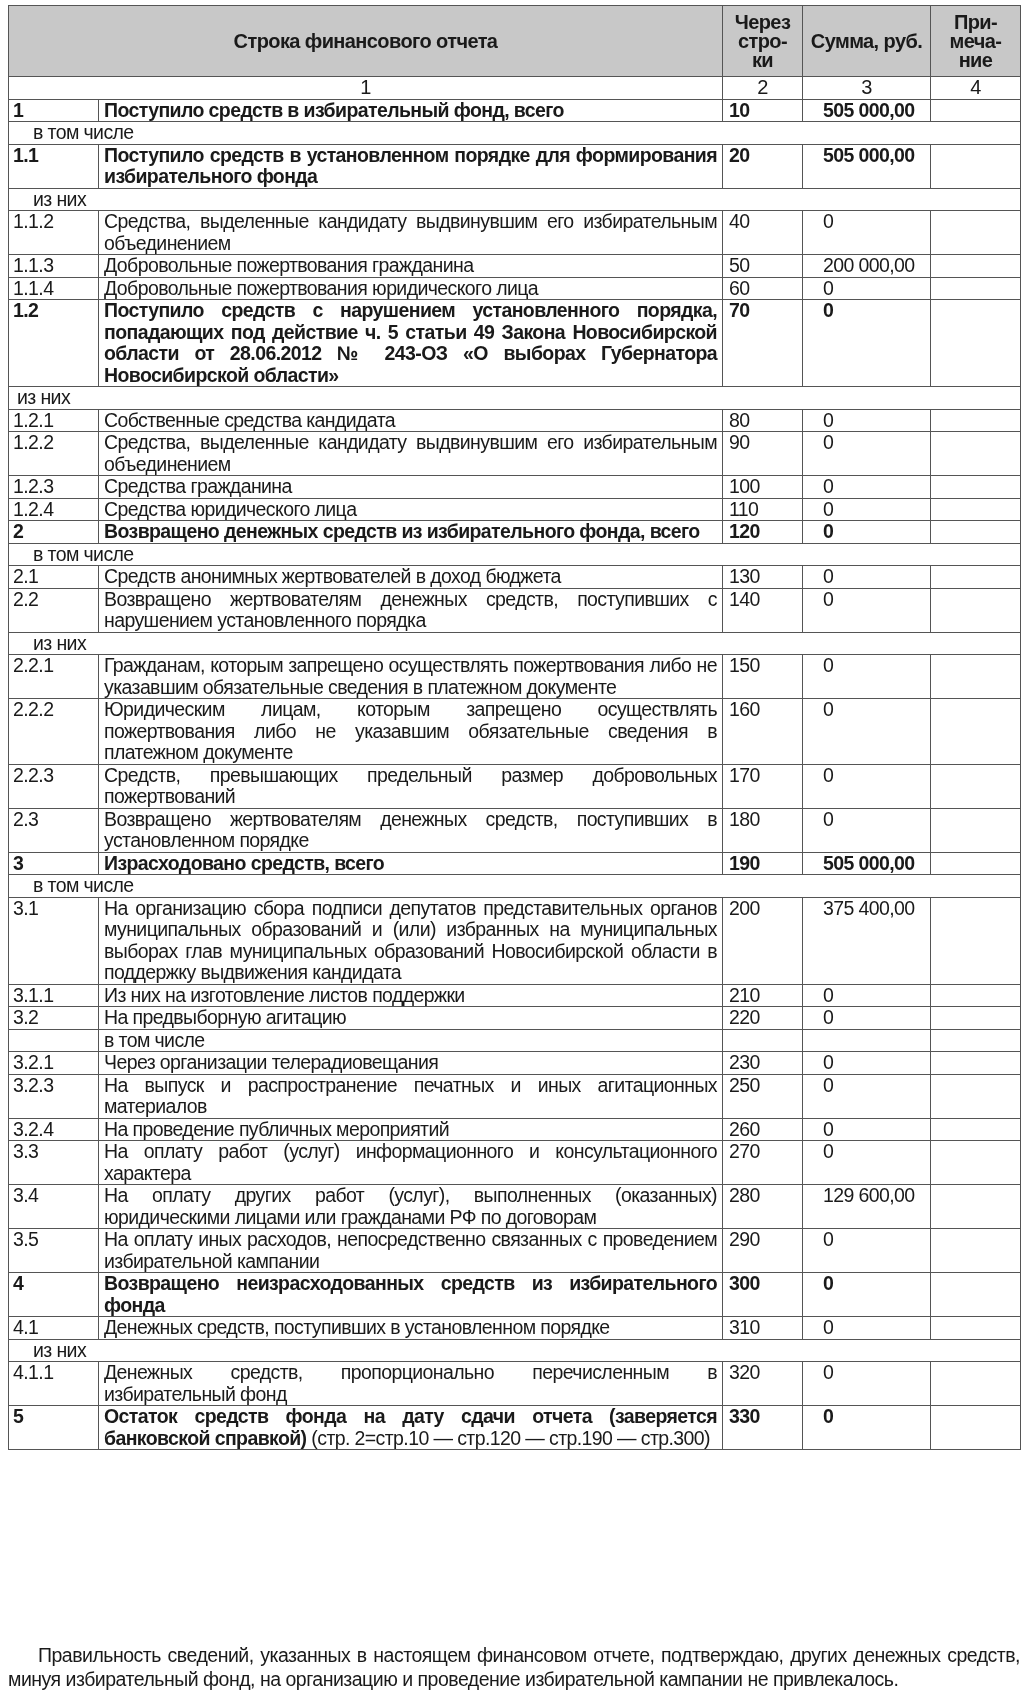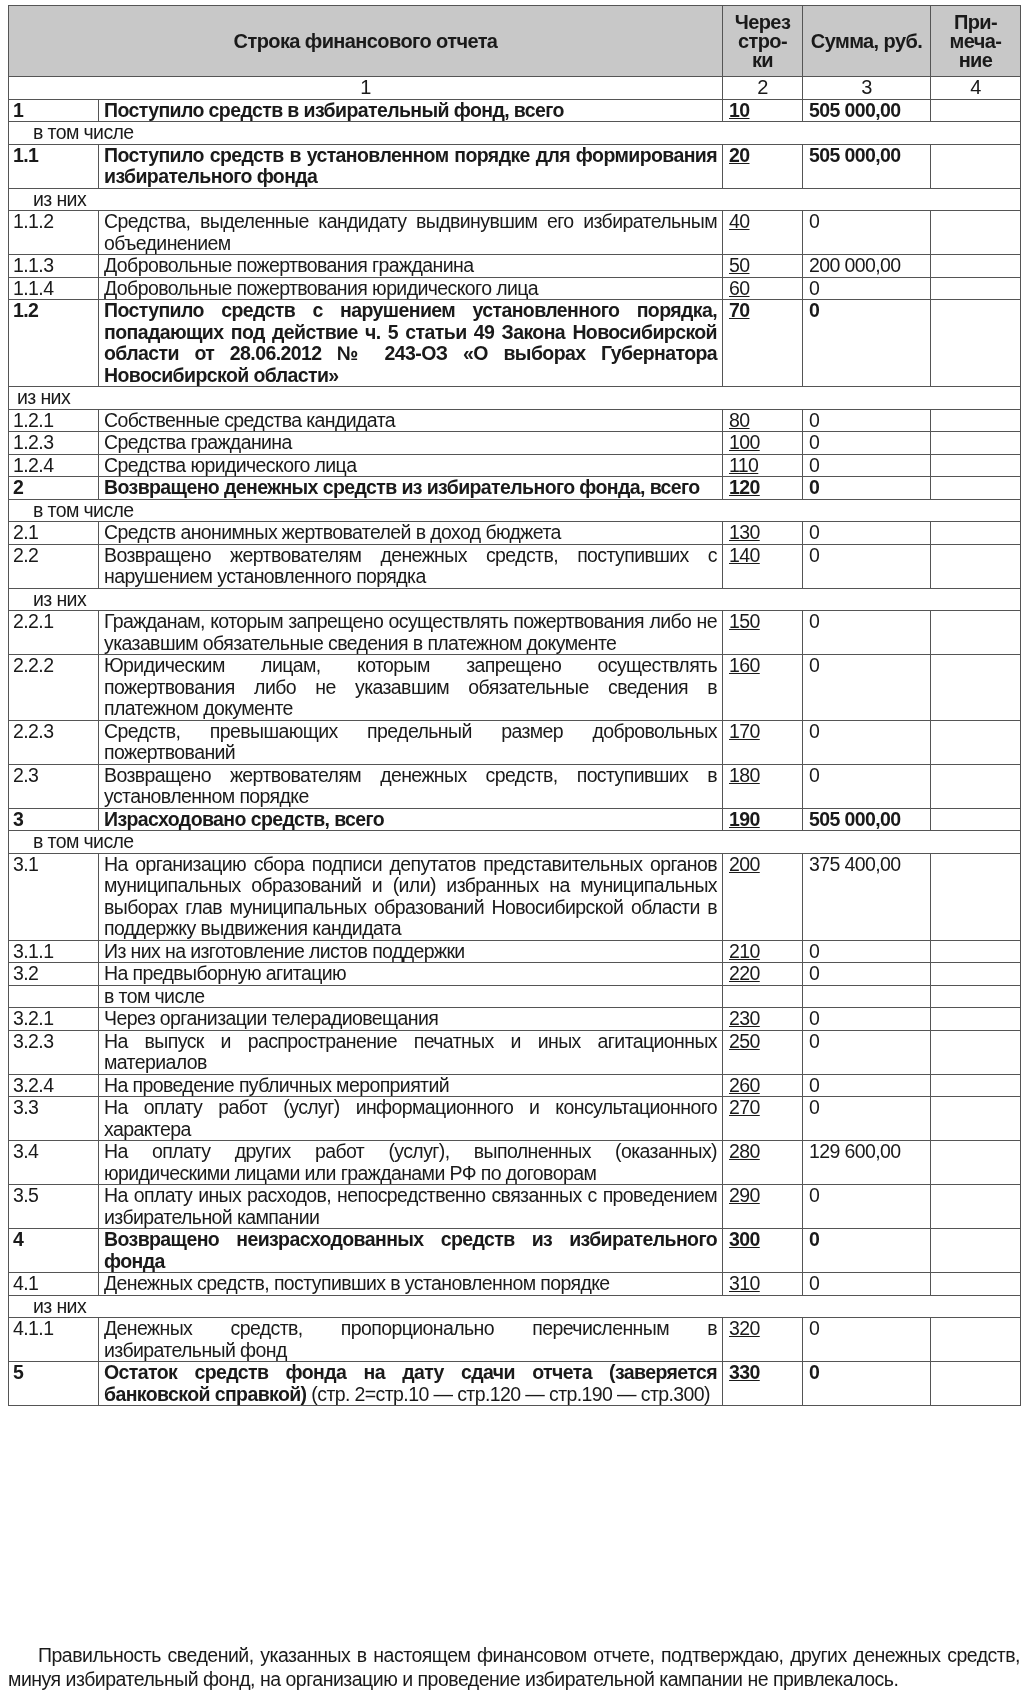--- a/index.html
+++ b/index.html
@@ -16,22 +16,22 @@
   td, th { border: 1.5px solid #555; vertical-align: top; padding: 0 5px; }
   thead th { background: #c8c8c8; font-weight: bold; text-align: center;
              vertical-align: middle; font-size: 20px; line-height: 19px; padding: 3px 2px; }
   thead tr.h1 th { height: 64px; }
   tr.colnums td { text-align: center; font-size: 20px; padding: 0; height: 20px; }
   td.text { text-align: justify; }
   tr.bold td { font-weight: bold; }
   tr.sub td { padding-left: 24px; }
   tr.sub2 td { padding-left: 8px; }
   td.num { padding-left: 4px; }
-  td.code { padding-left: 6px; text-decoration: underline; }
-  td.sum { padding-left: 6px; }
+  td.code { padding-left: 6px; }
+  td.sum { padding-left: 20px; }
   .footer { position: absolute; left: 8px; top: 1643px; width: 1012px;
             font-size: 19.5px; line-height: 24px; text-align: justify; letter-spacing: -0.5px; }
   .footer p { margin: 0; text-indent: 30px; }
   .nb { font-weight: normal; }
 </style>
 </head>
 <body>
 
 <div class="wrap">
   <table>
@@ -109,20 +109,27 @@
           <td colspan="5">из них</td>
         </tr>
         <tr>
           <td class="num">1.2.1</td>
           <td class="text">Собственные средства кандидата</td>
           <td class="code">80</td>
           <td class="sum">0</td>
           <td class="note"></td>
         </tr>
         <tr>
+          <td class="num">1.2.2</td>
+          <td class="text">Средства, выделенные кандидату выдвинувшим его избирательным объединением</td>
+          <td class="code">90</td>
+          <td class="sum">0</td>
+          <td class="note"></td>
+        </tr>
+        <tr>
           <td class="num">1.2.3</td>
           <td class="text">Средства гражданина</td>
           <td class="code">100</td>
           <td class="sum">0</td>
           <td class="note"></td>
         </tr>
         <tr>
           <td class="num">1.2.4</td>
           <td class="text">Средства юридического лица</td>
           <td class="code">110</td>

